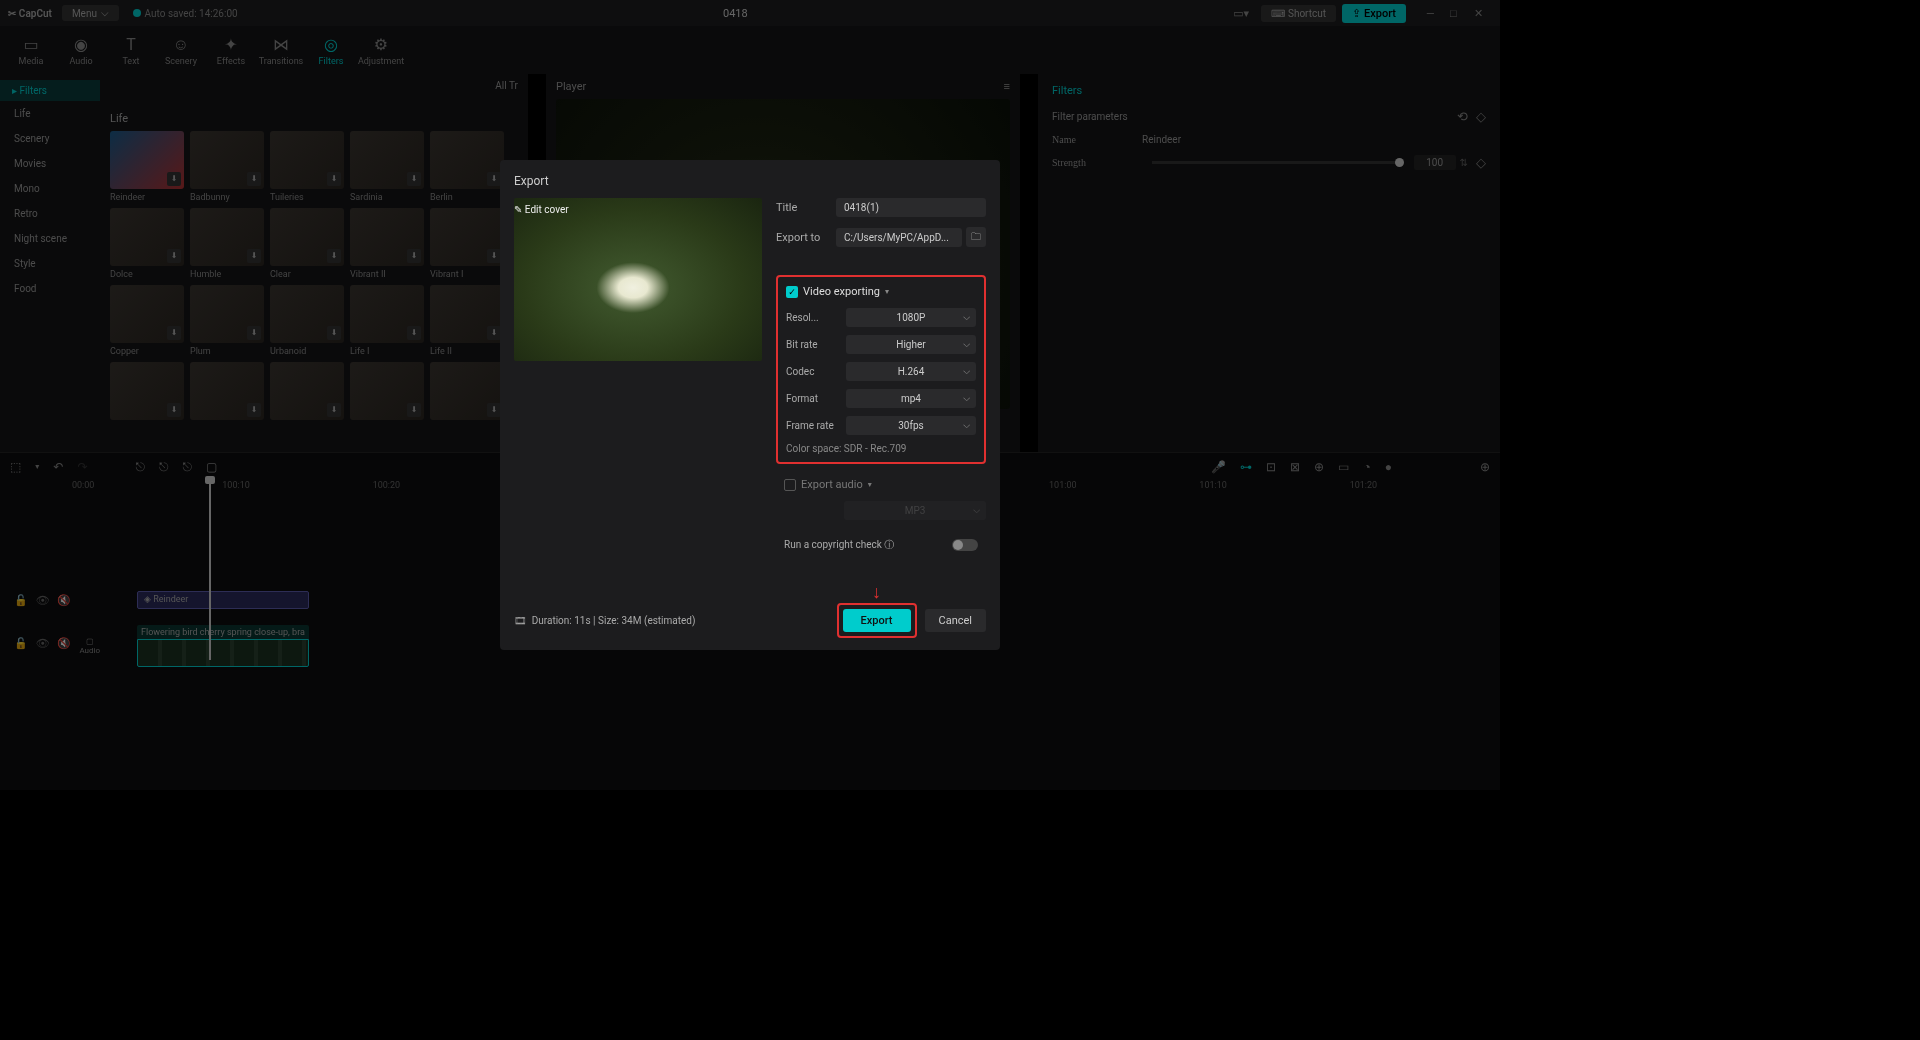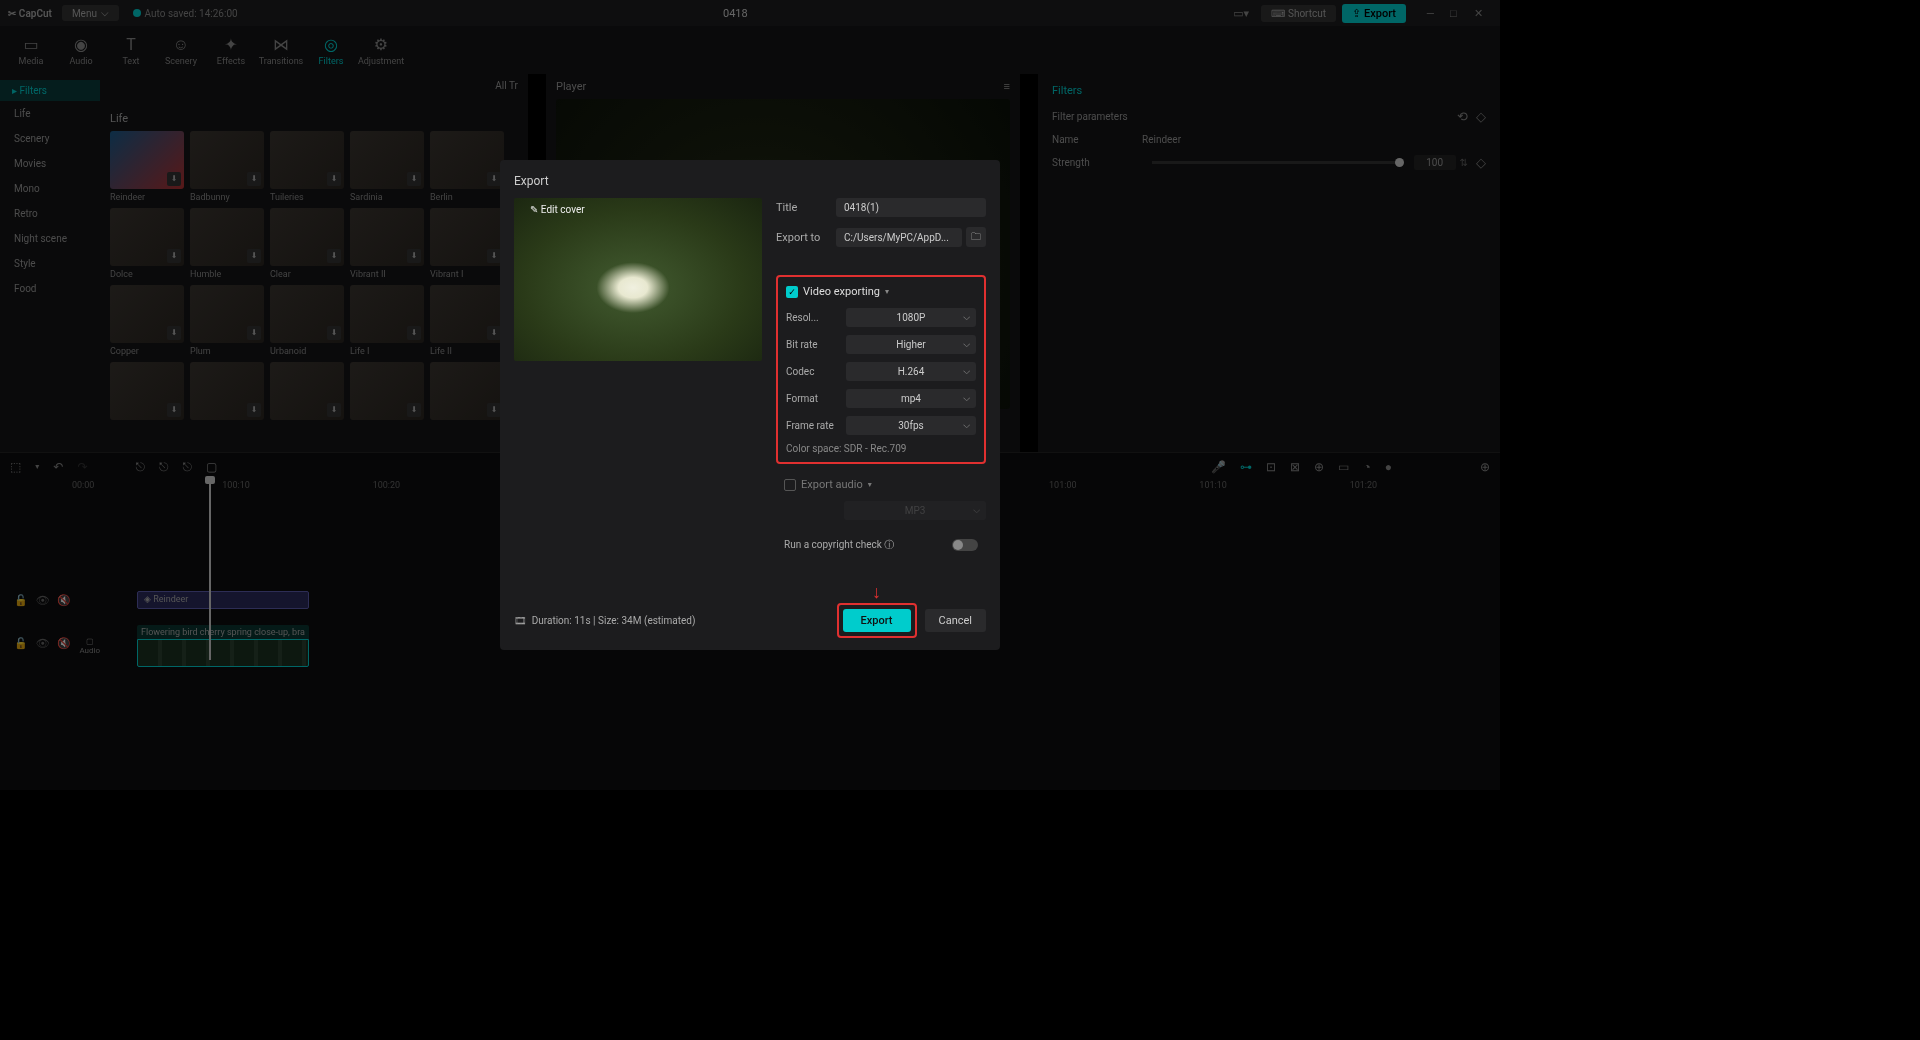--- a/index.html
+++ b/index.html
@@ -39,21 +39,21 @@
 .thumb-dl { position:absolute; bottom:3px; right:3px; width:14px; height:14px; background:#333; border-radius:2px; font-size:8px; text-align:center; line-height:14px; }
 .thumb-lbl { font-size:9px; color:#888; margin-top:3px; text-align:left; }
 
 .player { flex:1; background:#141416; margin:0 6px; padding:6px 10px; }
 .player-hdr { font-size:11px; color:#999; margin-bottom:6px; display:flex; justify-content:space-between; }
 .player-vid { width:100%; height:310px; background:radial-gradient(circle at 45% 55%, #2a3520 0%, #1a2010 40%, #0a1008 100%); border-radius:3px; }
 
 .right { width:462px; background:#141416; padding:10px 14px; }
 .right-hdr { color:#0cc; font-size:11px; margin-bottom:12px; }
 .param-row { display:flex; justify-content:space-between; align-items:center; font-size:10px; color:#999; margin-bottom:10px; }
-.param-lbl { width:90px; }
+.param-lbl { width:90px;font-family:Liberation Serif, serif; }
 .reset-i { font-size:13px; color:#888; margin-left:8px; }
 .slider { flex:1; height:3px; background:#333; position:relative; margin:0 10px; }
 .slider-knob { position:absolute; right:0; top:-3px; width:9px; height:9px; background:#ccc; border-radius:50%; }
 .val-box { width:42px; background:#222; padding:2px 4px; text-align:center; border-radius:2px; font-size:10px; }
 
 
 .toolbar { height:28px; background:#0d0d0f; border-top:1px solid #222; display:flex; align-items:center; padding:0 10px; gap:14px; color:#888; font-size:12px; }
 .tool-spacer { flex:1; }
 .tool-cyan { color:#0cc; }
 
@@ -69,21 +69,21 @@
 .video-clip { margin-left:37px; width:172px; }
 .clip-title { font-size:9px; color:#aaa; background:#0a3530; padding:2px 4px; border-radius:2px 2px 0 0; white-space:nowrap; overflow:hidden; }
 .clip-frames { height:28px; background:repeating-linear-gradient(90deg,#1a3020 0,#1a3020 20px,#2a4030 20px,#2a4030 24px); border:1px solid #0cc; border-radius:0 0 2px 2px; }
 .cover-btn { width:30px; text-align:center; font-size:8px; color:#888; }
 
 
 .dialog { position:absolute; left:500px; top:160px; width:500px; height:490px; background:#1c1c1e; border-radius:4px; z-index:20; padding:14px; color:#ccc; }
 .dlg-title { font-size:12px; margin-bottom:10px; }
 .dlg-body { display:flex; gap:14px; }
 .cover { width:248px; height:163px; background:radial-gradient(ellipse at 48% 55%, #f0f0e0 0%, #e8e8d0 8%, #3a5028 20%, #2a3a18 60%, #1a2510 100%); border-radius:2px; position:relative; }
-.edit-cover { position:absolute; top:6px; left:16px; font-size:10px; color:#eee; }
+.edit-cover { position:absolute; top:6px; left:0; font-size:10px; color:#eee; }
 .dlg-right { flex:1; }
 .field { display:flex; align-items:center; margin-bottom:10px; font-size:11px; }
 .field-lbl { width:60px; color:#aaa; }
 .field-inp { flex:1; background:#2a2a2c; padding:4px 8px; border-radius:3px; font-size:10px; color:#ccc; }
 .folder-btn { width:20px; height:20px; background:#2a2a2c; margin-left:4px; border-radius:3px; text-align:center; line-height:20px; font-size:10px; }
 .highlight-box { border:2px solid #e03030; border-radius:4px; padding:8px; margin-top:8px; }
 .section-hdr { font-size:11px; color:#ddd; margin-bottom:10px; display:flex; align-items:center; gap:5px; }
 .check { width:12px; height:12px; background:#0cc; border-radius:2px; display:inline-flex; align-items:center; justify-content:center; color:#000; font-size:9px; }
 .opt-row { display:flex; align-items:center; margin-bottom:8px; font-size:10px; }
 .opt-lbl { width:60px; color:#aaa; }

